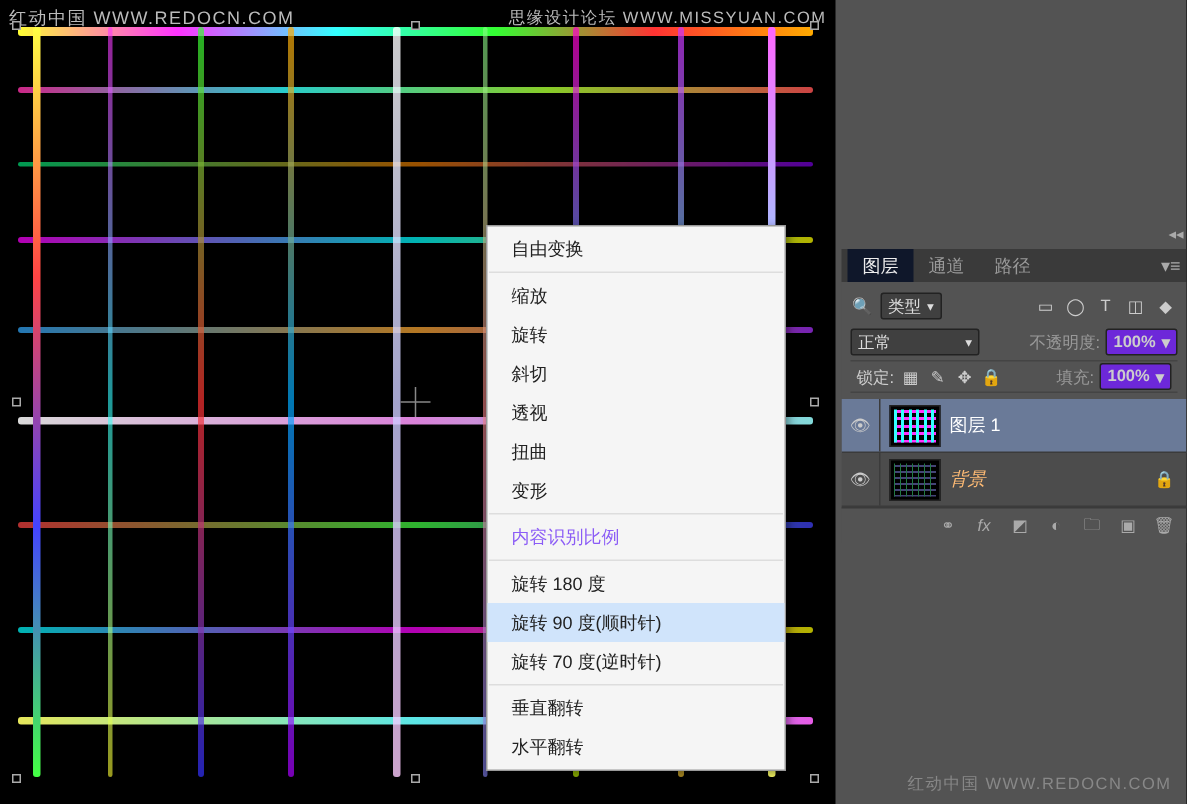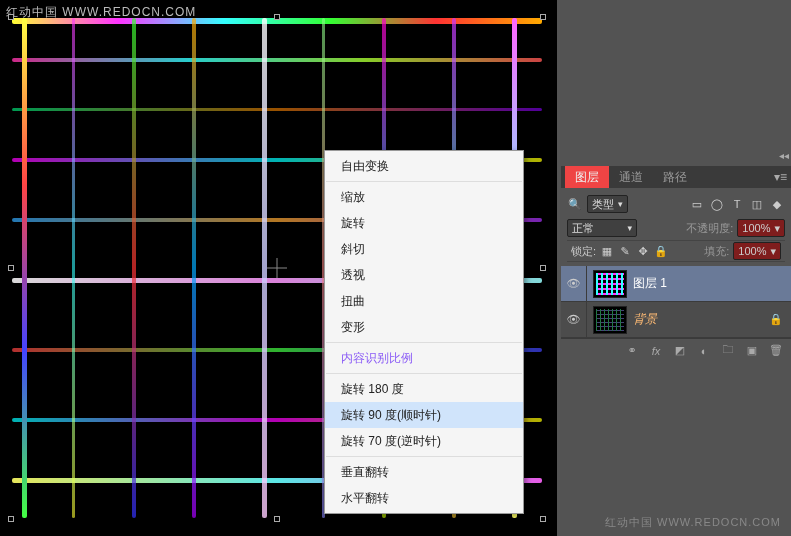--- a/index.html
+++ b/index.html
@@ -21,30 +21,30 @@
 
 .ctx-menu { position:absolute; left:324px; top:150px; width:200px; background:#f5f5f5; border:1px solid #999; box-shadow:2px 2px 6px rgba(0,0,0,0.4); color:#222; font-size:12px; padding:2px 0; }
 .ctx-menu .item { padding:4px 16px; line-height:18px; cursor:default; }
 .ctx-menu .item.dis { color:#8b5cf6; }
 .ctx-menu .item.hi { background:#d0e4fb; }
 .ctx-menu .sep { height:1px; background:#ddd; margin:2px 1px; }
 
 .panel-wrap { position:absolute; right:0; top:166px; width:230px; }
 .tabs { display:flex; align-items:center; background:#3a3a3a; height:22px; padding-left:4px; position:relative; }
 .tabs .tab { padding:0 10px; height:22px; line-height:22px; color:#999; font-size:12px; }
-.tabs .tab.active { background:#ef4444; color:#eee; }
+.tabs .tab.active { background:#0f172a; color:#eee; }
 .tabs .menu-icon { position:absolute; right:4px; top:4px; color:#aaa; font-size:12px; }
 
 .panel { background:#535353; padding:4px 6px; }
 .row { display:flex; align-items:center; height:24px; gap:4px; }
 .select { background:#404040; border:1px solid #222; height:18px; display:flex; align-items:center; padding:0 4px; color:#ddd; font-size:11px; border-radius:2px; }
 .select .caret { margin-left:4px; font-size:9px; }
 .label { color:#ccc; }
 .label.dim { color:#999; }
-.spin { display:flex; align-items:center; background:#7f1d1d; border:1px solid #222; height:18px; padding:0 4px; border-radius:2px; }
+.spin { display:flex; align-items:center; background:#6d28d9; border:1px solid #222; height:18px; padding:0 4px; border-radius:2px;font-weight:bold; }
 .icon-btn { width:16px; height:16px; display:inline-flex; align-items:center; justify-content:center; color:#ccc; background:transparent; }
 
 .lock-row { display:flex; align-items:center; height:22px; border-top:1px solid #444; border-bottom:1px solid #444; padding:0 4px; gap:4px; color:#ccc; }
 .lock-row .mini { width:14px; text-align:center; font-size:11px; }
 
 .layers { background:#535353; max-height:136px; overflow:hidden; }
 .layer { display:flex; align-items:center; height:36px; border-bottom:1px solid #3b3b3b; background:#4c4c4c; }
 .layer.active { background:#6a7a98; }
 .eye { width:26px; height:100%; display:flex; align-items:center; justify-content:center; border-right:1px solid #3b3b3b; }
 .thumb { width:34px; height:28px; margin:0 6px; border:1px solid #222; background:#000; position:relative; overflow:hidden; }
@@ -57,20 +57,21 @@
 .panel-foot { display:flex; align-items:center; height:24px; justify-content:flex-end; gap:6px; padding:0 6px; border-top:1px solid #3a3a3a; background:#535353; }
 .panel-foot .ic { width:18px; height:18px; display:flex; align-items:center; justify-content:center; color:#aaa; }
 
 .collapse-arrow { position:absolute; right:0; top:150px; width:14px; height:14px; color:#aaa; font-size:10px; text-align:center; }
 </style>
 </head>
 <body>
 
 <div class="canvas-area">
   <div class="wm-tl">红动中国 WWW.REDOCN.COM</div>
+  <div class="wm-tr">思缘设计论坛 WWW.MISSYUAN.COM</div>
 
   <div class="art">
     <div class="line" style="left:0;top:0;width:100%;height:6px;background:linear-gradient(90deg,#ff3,#f3f,#3ff,#3f3,#f33,#fa0);"></div>
     <div class="line" style="left:0;top:40px;width:100%;height:4px;background:linear-gradient(90deg,#f3a,#3ff,#af3,#f55);opacity:.8;"></div>
     <div class="line" style="left:0;top:90px;width:100%;height:3px;background:linear-gradient(90deg,#0f8,#f80,#80f);opacity:.6;"></div>
     <div class="line" style="left:0;top:140px;width:100%;height:4px;background:linear-gradient(90deg,#f0f,#0ff,#ff0);opacity:.7;"></div>
     <div class="line" style="left:0;top:200px;width:100%;height:4px;background:linear-gradient(90deg,#3af,#fa3,#a3f);opacity:.7;"></div>
     <div class="line" style="left:0;top:260px;width:100%;height:5px;background:linear-gradient(90deg,#fff,#f9f,#9ff);opacity:.85;"></div>
     <div class="line" style="left:0;top:330px;width:100%;height:4px;background:linear-gradient(90deg,#f44,#4f4,#44f);opacity:.7;"></div>
     <div class="line" style="left:0;top:400px;width:100%;height:4px;background:linear-gradient(90deg,#0ff,#f0f,#ff0);opacity:.7;"></div>
@@ -138,21 +139,21 @@
       </div>
       <span style="flex:1"></span>
       <span class="icon-btn">▭</span>
       <span class="icon-btn">◯</span>
       <span class="icon-btn">T</span>
       <span class="icon-btn">◫</span>
       <span class="icon-btn">◆</span>
     </div>
 
     <div class="row">
-      <div class="select" style="width:70px;text-align:right;">
+      <div class="select" style="width:86px;text-align:right;">
         <span>正常</span>
           <span class="caret" style="margin-left:auto;">▾</span>
       </div>
       <span style="flex:1"></span>
       <span class="label dim">不透明度:</span>
       <div class="spin">
         <span>100%</span>
           <span class="caret" style="margin-left:4px;">▾</span>
       </div>
     </div>

